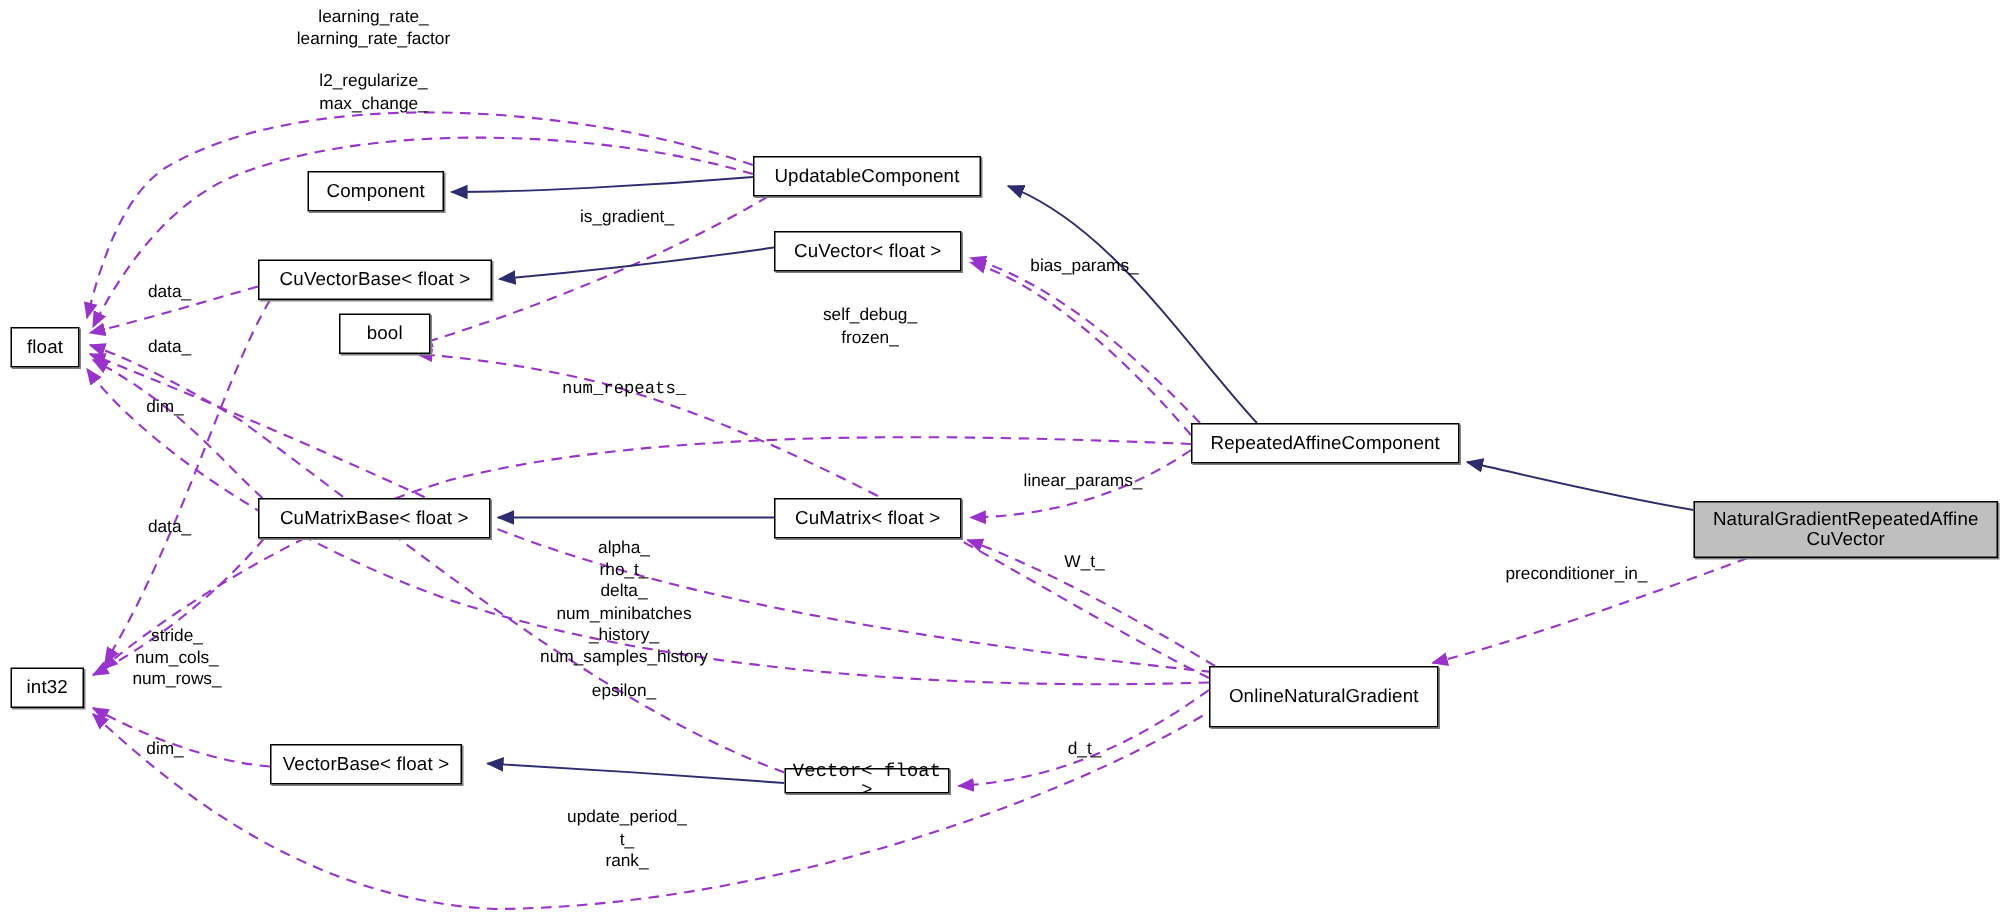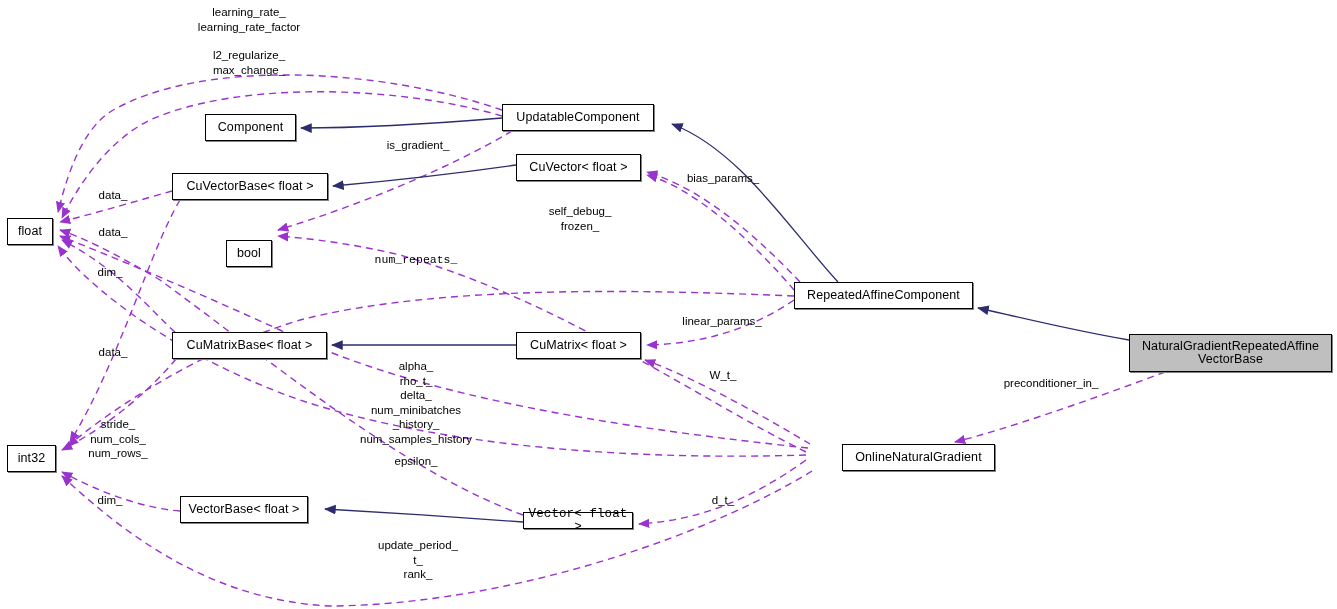--- a/index.html
+++ b/index.html
@@ -96,33 +96,33 @@
         <path d="M 516,345 C 460,345 390,345 332,345" fill="none" stroke="#2c2c6e" stroke-width="1.3" marker-end="url(#arrow-inherit)"></path>
         <path d="M 523,522 C 470,518 380,512 325,509" fill="none" stroke="#2c2c6e" stroke-width="1.3" marker-end="url(#arrow-inherit)"></path>
         <path d="M 838,282 C 790,230 740,150 672,124" fill="none" stroke="#2c2c6e" stroke-width="1.3" marker-end="url(#arrow-inherit)"></path>
         <path d="M 1129,340 C 1070,330 1010,315 978,308" fill="none" stroke="#2c2c6e" stroke-width="1.3" marker-end="url(#arrow-inherit)"></path>
       </g>
   </svg>
 
   <div id="node-layer">
       <div class="node-box" style="left: 7px; top: 218px; width: 46px; height: 27px;">float</div>
       <div class="node-box" style="left: 7px; top: 445px; width: 49px; height: 27px;">int32</div>
-      <div class="node-box" style="left: 226px; top: 240px; width: 46px; height: 27px;">bool</div>
+      <div class="node-box" style="left: 226px; top: 209px; width: 61px; height: 27px;">bool</div>
       <div class="node-box" style="left: 205px; top: 114px; width: 91px; height: 27px;">Component</div>
       <div class="node-box" style="left: 172px; top: 173px; width: 156px; height: 27px;">CuVectorBase&lt; float &gt;</div>
       <div class="node-box" style="left: 172px; top: 332px; width: 155px; height: 27px;">CuMatrixBase&lt; float &gt;</div>
       <div class="node-box" style="left: 180px; top: 496px; width: 128px; height: 27px;">VectorBase&lt; float &gt;</div>
       <div class="node-box" style="left: 502px; top: 104px; width: 152px; height: 27px;">UpdatableComponent</div>
       <div class="node-box" style="left: 516px; top: 154px; width: 125px; height: 27px; text-align: center;">CuVector&lt; float &gt;</div>
       <div class="node-box" style="left: 516px; top: 332px; width: 125px; height: 27px;">CuMatrix&lt; float &gt;</div>
       <div class="node-box" style="left: 523px; top: 512px; width: 110px; height: 17px; font-family: Liberation Mono, monospace;">Vector&lt; float &gt;</div>
       <div class="node-box" style="left: 794px; top: 282px; width: 179px; height: 27px; text-align: center;">RepeatedAffineComponent</div>
-      <div class="node-box" style="left: 842px; top: 444px; width: 153px; height: 27px;">OnlineNaturalGradient</div>
+      <div class="node-box" style="left: 806px; top: 444px; width: 153px; height: 41px;">OnlineNaturalGradient</div>
       <div class="node-box highlight" style="left: 1129px; top: 334px; width: 203px; height: 38px;">NaturalGradientRepeatedAffine
-VectorBase</div>
+CuVector</div>
     </div>
   <div id="label-layer">
       <div class="edge-label" style="left: 249px; top: 19px;">learning_rate_
 learning_rate_factor</div>
       <div class="edge-label" style="left: 249px; top: 62px;">l2_regularize_
 max_change_</div>
       <div class="edge-label" style="left: 418px; top: 145px;">is_gradient_</div>
       <div class="edge-label" style="left: 113px; top: 195px;">data_</div>
       <div class="edge-label" style="left: 113px; top: 232px;">data_</div>
       <div class="edge-label" style="left: 580px; top: 218px;">self_debug_

